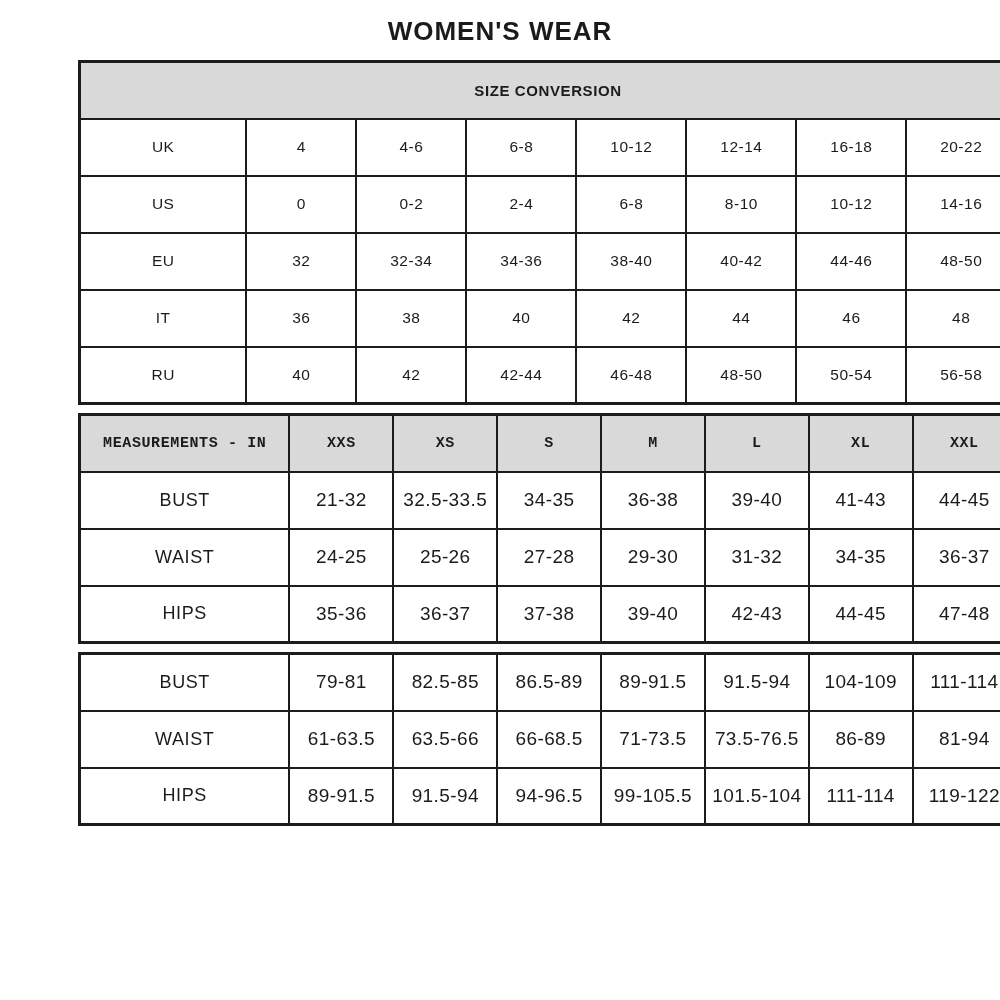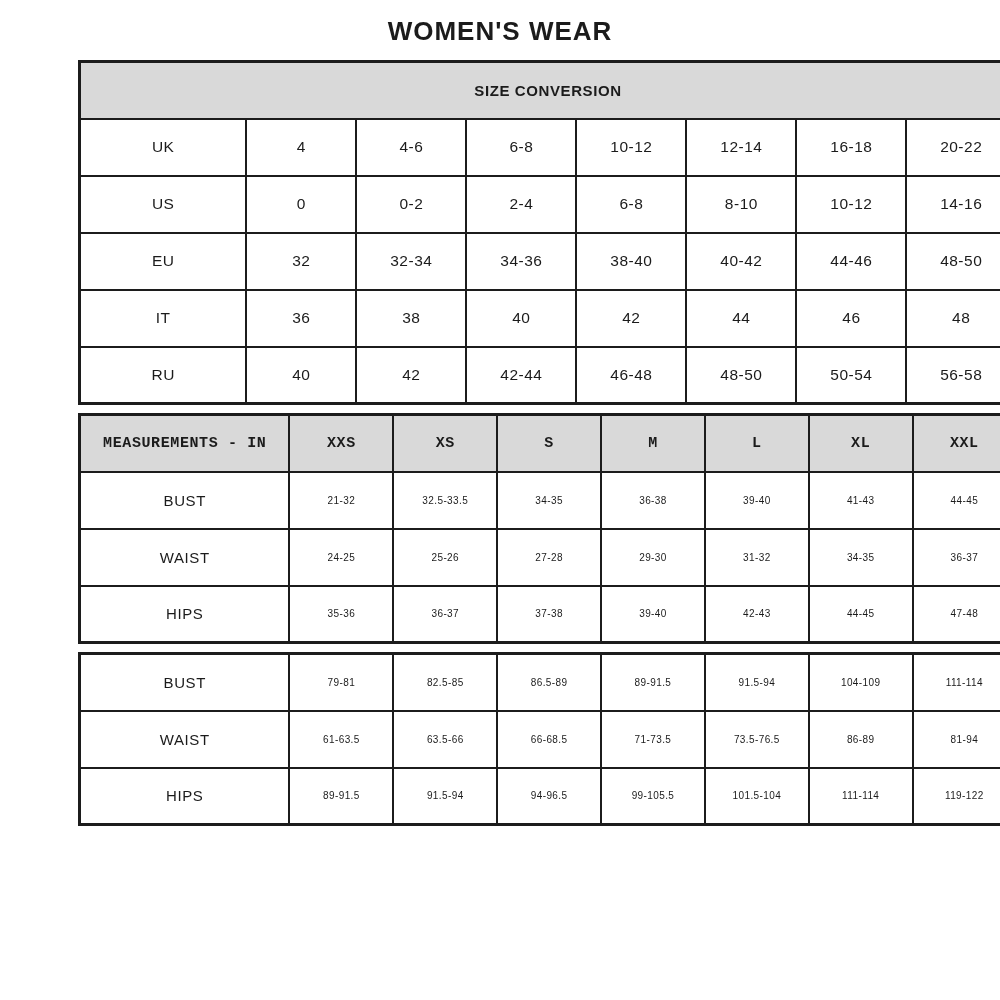--- a/index.html
+++ b/index.html
@@ -55,22 +55,22 @@
   }
   
   .tm .header-row th {
     background: #d9d9d9;
     font-weight: 700;
     font-size: 15px;
     letter-spacing: 0.6px;
     font-family: Liberation Mono, monospace;
   }
   .t1 td { font-size: 15.5px; letter-spacing: 0.5px; }
-  .tm td.cell { font-size: 10px; letter-spacing: 0.4px; }
-  .tm td.row-label { font-size: 15px; letter-spacing: 0.6px; }
+  .tm td.cell { font-size: 19px; letter-spacing: 0.4px; }
+  .tm td.row-label { font-size: 18px; letter-spacing: 0.6px; }
   
   .t1 col.c-label { width: 17.8%; }
   .t1 col.c-size  { width: 11.74%; }
   .tm col.c-label { width: 22.4%; }
   .tm col.c-size  { width: 11.08%; }
 </style>
 </head>
 <body>
 
 <div class="page">

